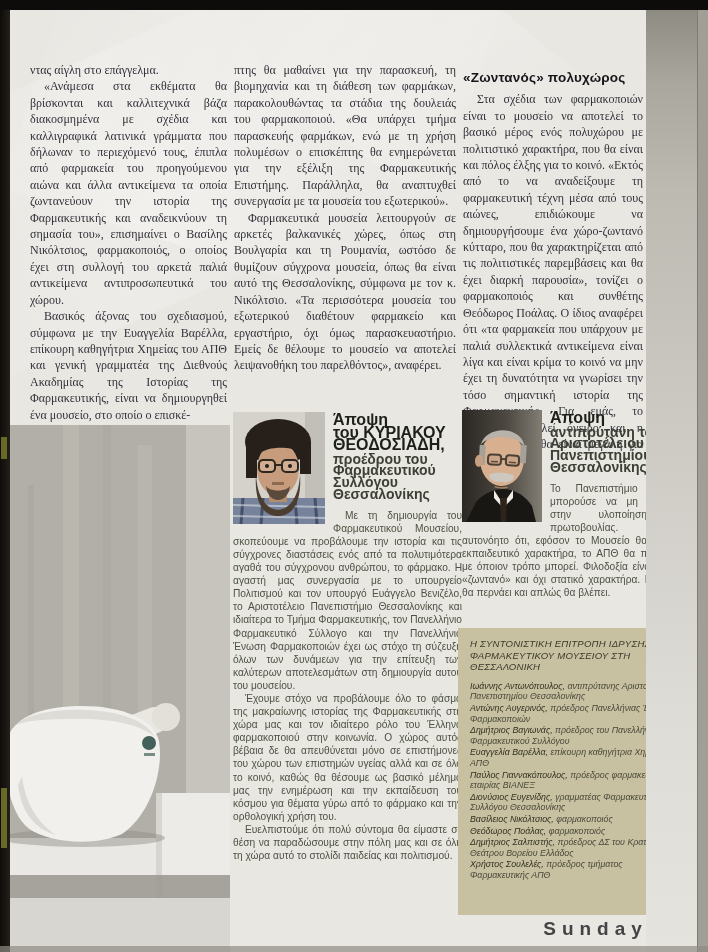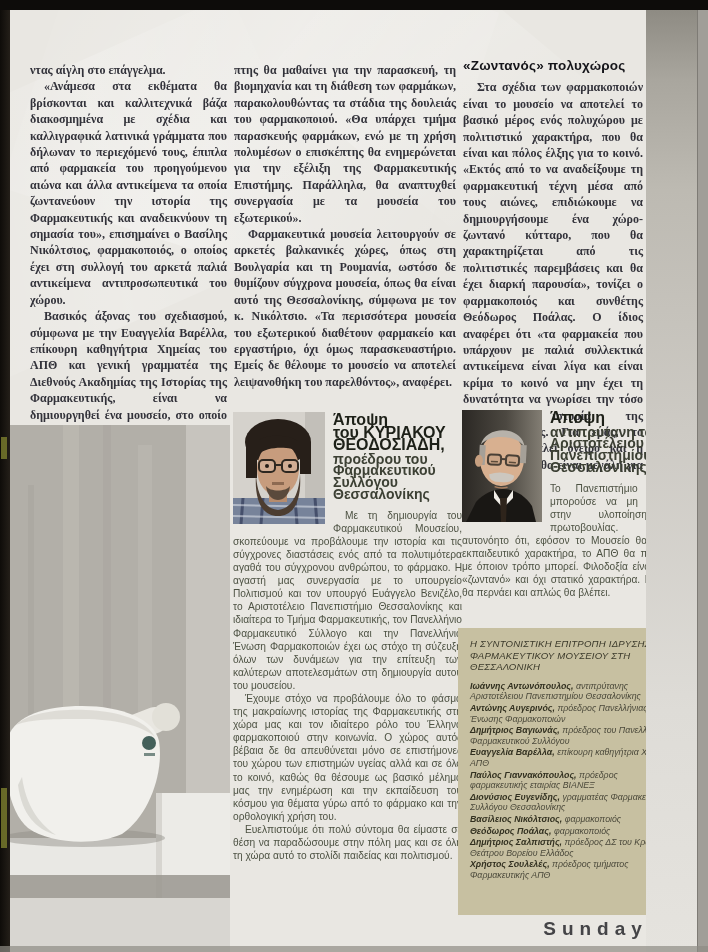--- a/index.html
+++ b/index.html
@@ -12,21 +12,21 @@
   .spine{left:0;top:10px;width:10px;height:942px;background:linear-gradient(to right,#0e0c09,#241f19);}
   .spine-chip{left:1px;width:6px;background:#7d7f2e;opacity:.8;}
   .right-band{left:646px;top:10px;width:51px;height:942px;
     background:linear-gradient(to bottom,#8e8b83 0,#a9a69e 70px,#bdbab2 180px,#cdcac4 420px,#dedcd7 700px,#e5e3de 942px);}
   .outer-right{left:697px;top:10px;width:11px;height:942px;background:#a19e98;border-left:1px solid #7e7b75;}
   .bottom-edge{left:0;top:946px;width:708px;height:6px;background:#8e8b85;opacity:.7;}
   .streak{pointer-events:none;background:linear-gradient(105deg,rgba(255,255,255,0) 0%,rgba(255,255,255,.55) 50%,rgba(255,255,255,0) 100%);}
 
   
   .col{color:#32323a;font-size:12px;line-height:16.4px;text-align:justify;}
-  .col p{margin:0;font-weight:bold;}
+  .col p{margin:0;}
   .col p.ind{text-indent:14px;}
   .subhead{font-family:"Liberation Sans",sans-serif;font-weight:bold;color:#15151a;
     font-size:13.5px;margin:9px 0 5px 0;letter-spacing:.2px;}
 
   
   .iv{font-family:"Liberation Sans",sans-serif;}
   .iv .photo{float:left;}
   .cap{padding-top:2px;}
   .cap .b{font-weight:bold;color:#1d2018;font-size:16px;line-height:12.5px;}
   .cap .r{font-weight:bold;color:#3c4034;font-size:14px;line-height:11.8px;margin-top:2px;}
@@ -34,21 +34,21 @@
   .iv-text.ind{text-indent:12px;}
   .iv .cap{margin-bottom:8px;}
 
   
   .committee{background:#c7c0a1;padding:10px 12px 8px 12px;font-family:"Liberation Sans",sans-serif;
     box-sizing:border-box;}
   .committee .title{font-style:italic;color:#3a382a;font-size:9.6px;line-height:11.6px;
     letter-spacing:.2px;margin:0 0 8px 0;max-width:210px;}
   .committee ul{list-style:none;margin:0;padding:0;}
   .committee li{font-style:italic;font-size:8.8px;line-height:10.6px;color:#4a483a;margin:0 0 1px 0;}
-  .committee li .nm{font-weight:bold;color:#323020;}
+  .committee li .nm{font-weight:normal;color:#323020;}
 
   
   .footer{font-family:"Liberation Sans",sans-serif;}
   .footer .brand{font-weight:bold;font-size:19px;letter-spacing:6px;color:#444447;}
   .footer .num{font-weight:bold;font-size:14.5px;color:#16254e;margin-left:6px;letter-spacing:0;}
 </style>
 </head>
 <body>
 
 <div class="sheet">
@@ -62,21 +62,21 @@
     <p class="ind">«Ανάμεσα στα εκθέματα θα βρίσκονται και καλλιτεχνικά βάζα διακοσμημένα με σχέδια και καλλιγραφικά λατινικά γράμματα που δήλωναν το περιεχόμενό τους, έπιπλα από φαρμακεία του προηγούμενου αιώνα και άλλα αντικείμενα τα οποία ζωντανεύουν την ιστορία της Φαρμακευτικής και αναδεικνύουν τη σημασία του», επισημαίνει ο Βασίλης Νικόλτσιος, φαρμακοποιός, ο οποίος έχει στη συλλογή του αρκετά παλιά αντικείμενα αντιπροσωπευτικά του χώρου.</p>
     <p class="ind">Βασικός άξονας του σχεδιασμού, σύμφωνα με την Ευαγγελία Βαρέλλα, επίκουρη καθηγήτρια Χημείας του ΑΠΘ και γενική γραμματέα της Διεθνούς Ακαδημίας της Ιστορίας της Φαρμακευτικής, είναι να δημιουργηθεί ένα μουσείο, στο οποίο ο επισκέ-</p>
   </div>
 
   <div class="abs col" style="left:234px;top:62px;width:222px;">
     <p>πτης θα μαθαίνει για την παρασκευή, τη βιομηχανία και τη διάθεση των φαρμάκων, παρακολουθώντας τα στάδια της δουλειάς του φαρμακοποιού. «Θα υπάρχει τμήμα παρασκευής φαρμάκων, ενώ με τη χρήση πολυμέσων ο επισκέπτης θα ενημερώνεται για την εξέλιξη της Φαρμακευτικής Επιστήμης. Παράλληλα, θα αναπτυχθεί συνεργασία με τα μουσεία του εξωτερικού».</p>
     <p class="ind">Φαρμακευτικά μουσεία λειτουργούν σε αρκετές βαλκανικές χώρες, όπως στη Βουλγαρία και τη Ρουμανία, ωστόσο δε θυμίζουν σύγχρονα μουσεία, όπως θα είναι αυτό της Θεσσαλονίκης, σύμφωνα με τον κ. Νικόλτσιο. «Τα περισσότερα μουσεία του εξωτερικού διαθέτουν φαρμακείο και εργαστήριο, όχι όμως παρασκευαστήριο. Εμείς δε θέλουμε το μουσείο να αποτελεί λειψανοθήκη του παρελθόντος», αναφέρει.</p>
   </div>
 
   <div class="abs col" style="left:463px;top:58px;width:180px;">
-    <div class="subhead" style="margin-top:0;">«Ζωντανός» πολυχώρος</div>
+    <div class="subhead" style="margin-top:12px;">«Ζωντανός» πολυχώρος</div>
     <p class="ind">Στα σχέδια των φαρμακοποιών είναι το μουσείο να αποτελεί το βασικό μέρος ενός πολυχώρου με πολιτιστικό χαρακτήρα, που θα είναι και πόλος έλξης για το κοινό. «Εκτός από το να αναδείξουμε τη φαρμακευτική τέχνη μέσα από τους αιώνες, επιδιώκουμε να δημιουργήσουμε ένα χώρο-ζωντανό κύτταρο, που θα χαρακτηρίζεται από τις πολιτιστικές παρεμβάσεις και θα έχει διαρκή παρουσία», τονίζει ο φαρμακοποιός και συνθέτης Θεόδωρος Ποάλας. Ο ίδιος αναφέρει ότι «τα φαρμακεία που υπάρχουν με παλιά συλλεκτικά αντικείμενα είναι λίγα και είναι κρίμα το κοινό να μην έχει τη δυνατότητα να γνωρίσει την τόσο σημαντική ιστορία της Φαρμακευτικής. Για εμάς, το μουσείο αποτελεί όνειρο και η προσφορά του θα είναι μεγάλη για όλους». ■</p>
   </div>
 
   <div class="abs" style="left:8px;top:425px;width:222px;height:527px;">
     <svg width="222" height="527" viewBox="0 0 222 527">
       <rect width="222" height="527" fill="#b2afa8"></rect>
       <rect x="178" width="44" height="527" fill="#c7c4be"></rect>
       <rect x="55" y="0" width="16" height="340" fill="#c3c0b9" opacity=".45"></rect>
       <rect x="95" y="0" width="8" height="300" fill="#a7a49d" opacity=".5"></rect>
       <rect x="130" y="20" width="14" height="330" fill="#c1beb7" opacity=".4"></rect>

